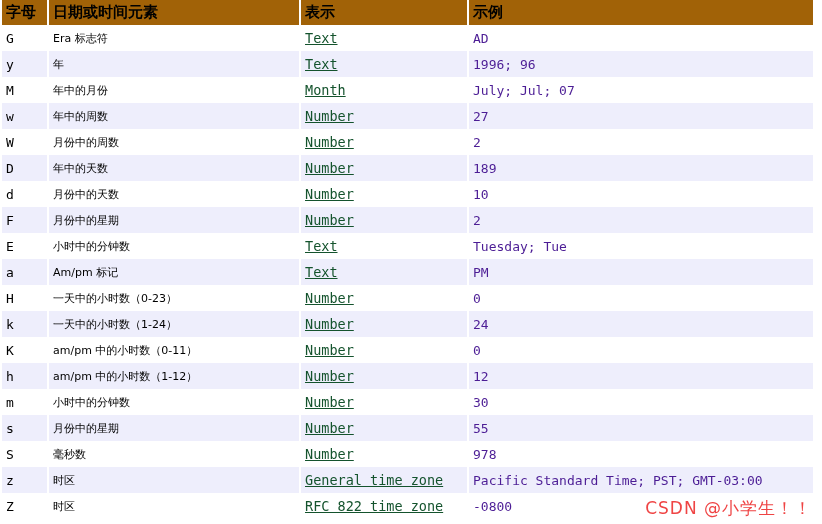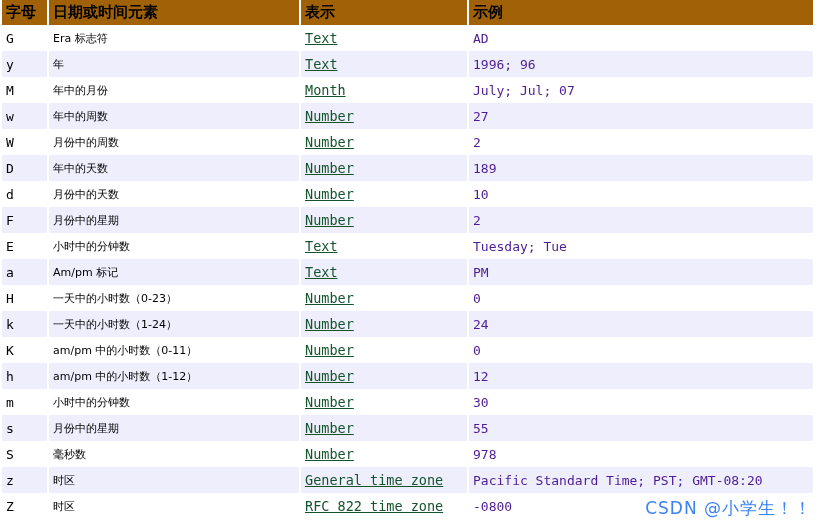--- a/index.html
+++ b/index.html
@@ -84,21 +84,21 @@
     font-size: 13px;
     color: #4c1d95;
     padding-left: 4px;
   }
   .watermark {
     position: absolute;
     right: 10px;
     bottom: 4px;
     font-family: "DejaVu Sans", "Liberation Sans", sans-serif;
     font-size: 17px;
-    color: #3b82f6;
+    color: #ef4444;
     letter-spacing: 1px;
     white-space: nowrap;
     pointer-events: none;
   }
 </style>
 </head>
 <body>
 
 <div id="doc">
 
@@ -217,21 +217,21 @@
         <tr>
           <td class="letter">S</td>
           <td class="element">毫秒数</td>
           <td class="present"><a>Number</a></td>
           <td class="example">978</td>
         </tr>
         <tr class="alt">
           <td class="letter">z</td>
           <td class="element">时区</td>
           <td class="present"><a>General time zone</a></td>
-          <td class="example">Pacific Standard Time; PST; GMT-08:20</td>
+          <td class="example">Pacific Standard Time; PST; GMT-03:00</td>
         </tr>
         <tr>
           <td class="letter">Z</td>
           <td class="element">时区</td>
           <td class="present"><a>RFC 822 time zone</a></td>
           <td class="example">-0800</td>
         </tr>
       </tbody>
   </table>
 

